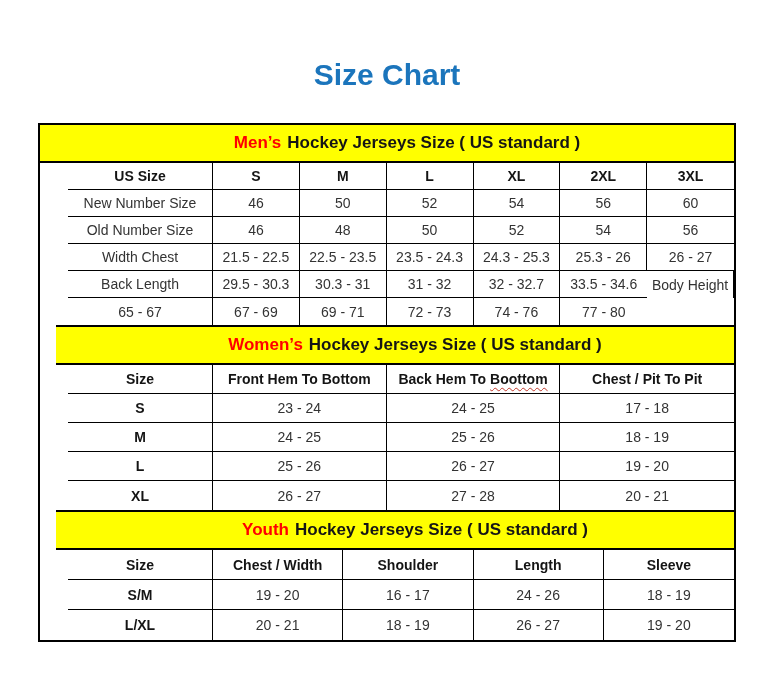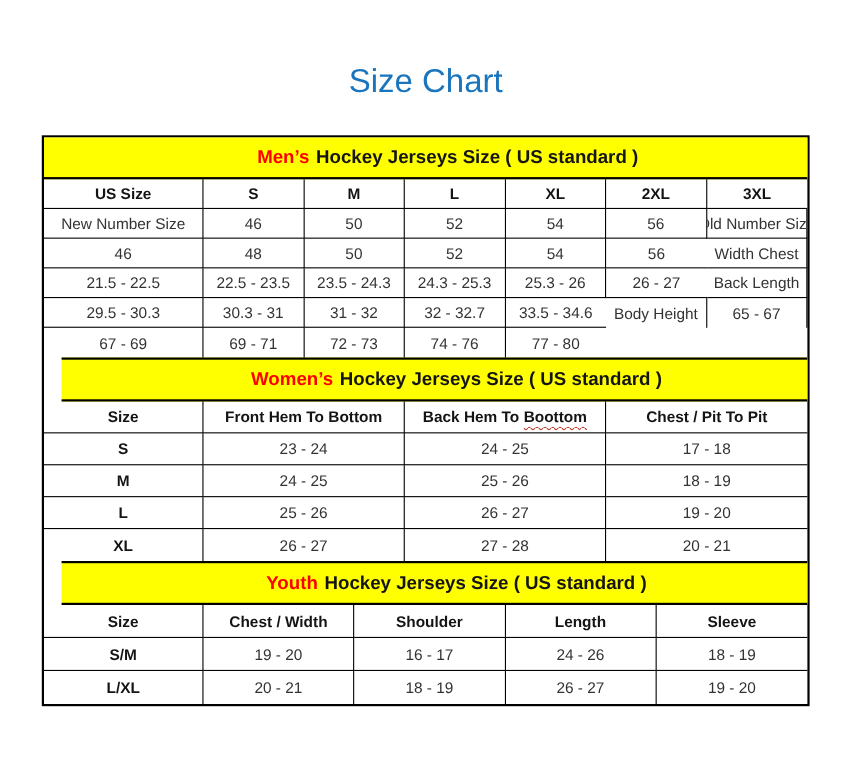--- a/index.html
+++ b/index.html
@@ -9,21 +9,21 @@
     font-family: "Liberation Sans", sans-serif;
     overflow: hidden;
   }
   .page { position: relative; width: 776px; height: 692px; background: #fff; }
 
   .title {
     position: absolute;
     top: 58px; left: 38px; width: 698px;
     text-align: center;
     font-size: 30px;
-    font-weight: normal;
+    font-weight: bold;
     letter-spacing: 0px;
     color: var(--title_blue, #1B75BC);
   }
 
   .tbl {
     position: absolute;
     left: 38px; top: 123px; width: 698px;
     border: 2px solid var(--grid_black, #000);
     background: #fff;
     box-sizing: border-box;
@@ -36,21 +36,21 @@
     align-items: center;
     justify-content: center;
     font-weight: bold;
     font-size: 17px;
     color: #151515;
     border-bottom: 2px solid var(--grid_black, #000);
   }
   .band.mid { border-top: 2px solid var(--grid_black, #000); margin-left: 16px; }
   .band .red { color: var(--accent_red, #FF0000); margin-right: 6px; padding-left: 40px; }
 
-  .grid { display: grid; }
+  .grid { display: grid; margin-left: 28px; }
   .g-mens   { grid-template-columns: 145px repeat(6, 1fr); grid-auto-rows: 27px; }
   .g-womens { grid-template-columns: 145px repeat(3, 1fr); grid-auto-rows: 29px; }
   .g-youth  { grid-template-columns: 145px repeat(4, 1fr); grid-auto-rows: 30px; }
 
   .cell {
     display: flex;
     align-items: center;
     justify-content: center;
     font-size: 14px;
     color: var(--text_dark, #333333);
@@ -94,20 +94,21 @@
       <div class="cell b">XL</div>
       <div class="cell b">2XL</div>
       <div class="cell b lc">3XL</div>
 
       <div class="cell">New Number Size</div>
       <div class="cell">46</div>
       <div class="cell">50</div>
       <div class="cell">52</div>
       <div class="cell">54</div>
       <div class="cell">56</div>
+      <div class="cell lc">60</div>
 
       <div class="cell">Old Number Size</div>
       <div class="cell">46</div>
       <div class="cell">48</div>
       <div class="cell">50</div>
       <div class="cell">52</div>
       <div class="cell">54</div>
       <div class="cell lc">56</div>
 
       <div class="cell">Width Chest</div>

